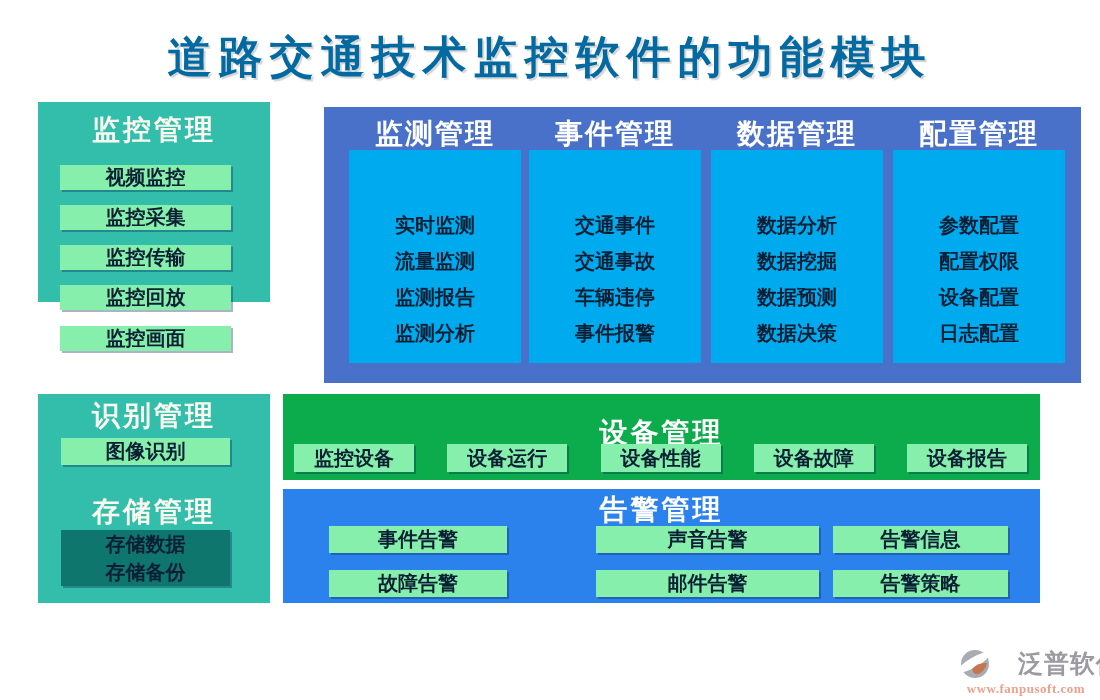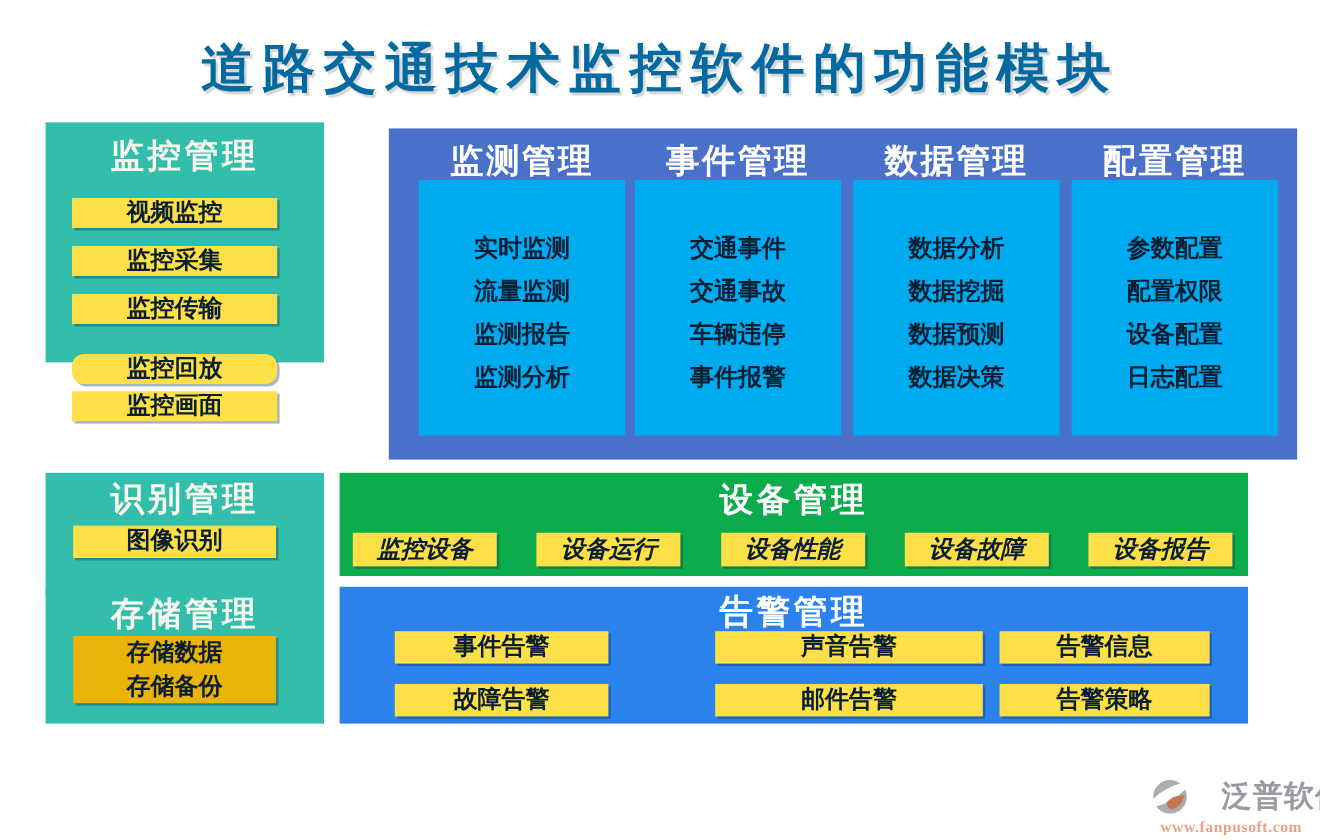--- a/index.html
+++ b/index.html
@@ -40,41 +40,41 @@
     font-size: 28px;
     letter-spacing: 3px;
     text-align: center;
     white-space: nowrap;
   }
   #monitor-box .box-header     { margin-top: 9px; }
   #recognition-box .box-header { margin-top: 3px; }
   #storage-box .box-header     { margin-top: 4px; }
 
   .cyan-btn {
-    background: #fde047;
+    background: #86efac;
     color: #0a1f33;
     font-size: 20px;
     font-weight: bold;
     text-align: center;
     box-shadow: 2px 2px 0 rgba(8,40,90,.35);
     white-space: nowrap;
     cursor: pointer;
   }
   .m-btn { position: absolute; left: 22px; width: 171px; height: 25px; line-height: 25px; }
   #m-btn-0 { top: 63px; }
   #m-btn-1 { top: 103px; }
   #m-btn-2 { top: 143px; }
-  #m-btn-3 { top: 193px; border-radius: 10px; }
+  #m-btn-3 { top: 183px; }
   #m-btn-4 { top: 224px; }
 
   #recognition-btn { position: absolute; left: 23px; top: 44px; width: 169px; height: 27px; line-height: 27px; }
 
   #storage-rect {
     position: absolute; left: 23px; top: 41px; width: 169px; height: 56px;
-    background: #eab308;
+    background: #0f766e;
     box-shadow: 2px 2px 0 rgba(8,40,90,.35);
   }
   .storage-line {
     height: 28px; line-height: 28px;
     color: #0a1f33; font-size: 20px; font-weight: bold; text-align: center;
     cursor: pointer;
   }
 
   
   #main-panel {
@@ -84,43 +84,43 @@
     margin-left: 41px;
   }
   .col-header {
     position: absolute; top: 8px; width: 172px;
     color: #ffffff; font-size: 28px; font-weight: bold;
     letter-spacing: 2px; text-align: center; white-space: nowrap;
   }
   .col {
     position: absolute; top: 43px; width: 172px; height: 213px;
     background: #00aaee;
-    padding-top: 39px;
+    padding-top: 57px;
   }
   .c0 { left: 25px; } .c1 { left: 205px; } .c2 { left: 387px; } .c3 { left: 569px; }
   .col-item {
     height: 36px; line-height: 36px;
     text-align: center; font-size: 20px; font-weight: bold;
     color: #0a1f33; white-space: nowrap; cursor: pointer;
   }
 
   
   #device-panel {
     position: absolute;
     left: 283px; top: 394px; width: 757px; height: 86px;
     background: #0cab4b;
   }
   .panel-header {
     color: #ffffff; font-size: 28px; font-weight: bold;
     letter-spacing: 3px; text-align: center; white-space: nowrap;
   }
-  #device-panel .panel-header { margin-top: 4px; }
+  #device-panel .panel-header { margin-top: 20px; }
   .device-btns {
     position: absolute; left: 11px; right: 13px; top: 50px;
-    display: flex; justify-content: space-between; font-style: italic;
+    display: flex; justify-content: space-between;
   }
   .device-btn { width: 120px; height: 28px; line-height: 28px; }
 
   
   #alarm-panel {
     position: absolute;
     left: 283px; top: 489px; width: 757px; height: 114px;
     background: #2b82ec;
   }
   #alarm-panel .panel-header { margin-top: 2px; }

